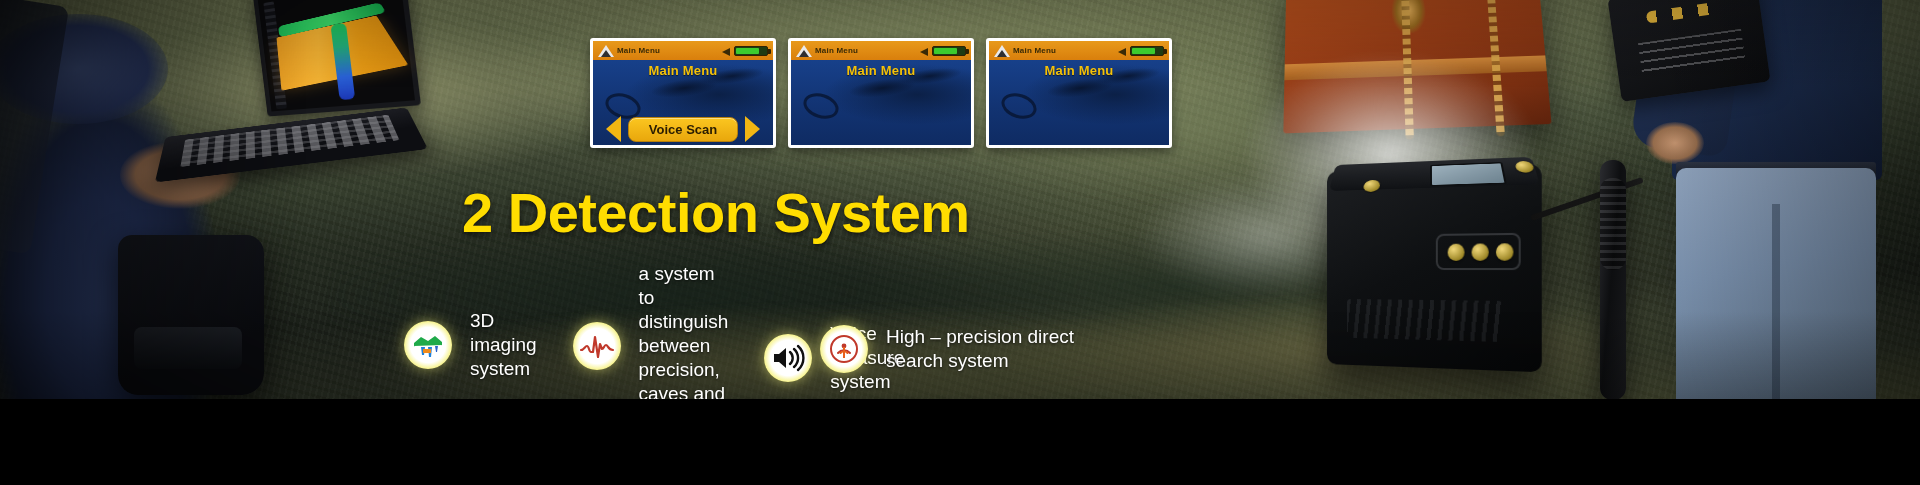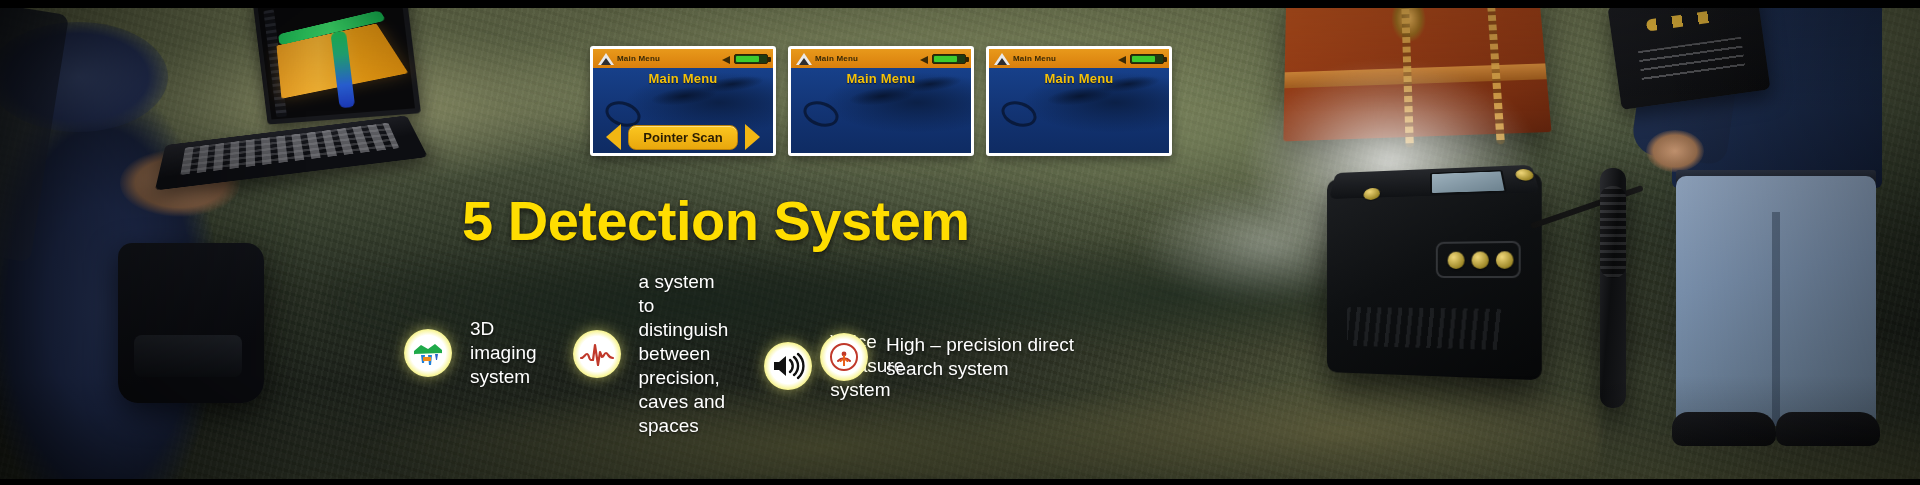--- a/index.html
+++ b/index.html
@@ -3,26 +3,25 @@
 <meta charset="utf-8">
 <style>
   * { margin:0; padding:0; box-sizing:border-box; }
   html,body{ background:#000; }
   body{
     width:1920px; height:485px;
     font-family:"Liberation Sans", sans-serif;
     overflow:hidden;
   }
   #banner{
-    position:relative; width:1920px; height:471px; overflow:hidden;
+    position:relative; width:1920px; height:399px; overflow:hidden;
     background:
       radial-gradient(ellipse 900px 360px at 58% 12%, rgba(150,160,110,.55), rgba(0,0,0,0) 70%),
       radial-gradient(ellipse 700px 300px at 70% 78%, rgba(120,125,80,.45), rgba(0,0,0,0) 72%),
       linear-gradient(178deg,#6d7550 0%, #5d6547 18%, #3e4733 36%, #252c20 55%, #1b2019 72%, #2b3124 88%, #4d5236 100%);
-    margin-top: 8px;
   }
   
   .bg-terrain{
     position:absolute; left:0; top:0; width:1920px; height:485px;
     background:
       repeating-linear-gradient(102deg, rgba(255,255,255,.035) 0px, rgba(255,255,255,.035) 2px, rgba(0,0,0,.04) 2px, rgba(0,0,0,.04) 6px),
       repeating-linear-gradient(16deg, rgba(0,0,0,.05) 0px, rgba(0,0,0,.05) 3px, rgba(255,255,255,.02) 3px, rgba(255,255,255,.02) 9px);
     opacity:.75; pointer-events:none;
   }
   .bg-ridge{
@@ -483,21 +482,21 @@
           <span class="spk-ico"></span>
           <span class="batt">
               <i></i>
             </span>
         </span>
       </div>
       <div class="card-body">
         <div class="card-title">Main Menu</div>
         <div class="card-row">
           <span class="arw l"></span>
-          <span class="pill">Pointer Scan</span>
+          <span class="pill">Voice Scan</span>
           <span class="arw r"></span>
         </div>
       </div>
     </div>
 
     <div class="card">
       <div class="card-top">
         <span class="tl">
           <span class="mountain-ico"></span>
           <span class="brand-txt">Main Menu</span>
@@ -527,21 +526,21 @@
             </span>
         </span>
       </div>
       <div class="card-body">
         <div class="card-title">Main Menu</div>
       </div>
     </div>
 
   </div>
 
-  <div class="headline">5 Detection System</div>
+  <div class="headline">2 Detection System</div>
 
   <div class="features">
 
     <div class="col col-left">
 
       <div class="feat">
         <span class="ico">
           <svg width="34" height="30" viewBox="0 0 34 30">
             <path d="M3 13 L10 7 L17 11 L24 6 L31 12 L31 16 L3 17 Z" fill="#1faa4a"></path>
             <path d="M3 16 L31 15 L30 20 L5 21 Z" fill="#ffffff"></path>

